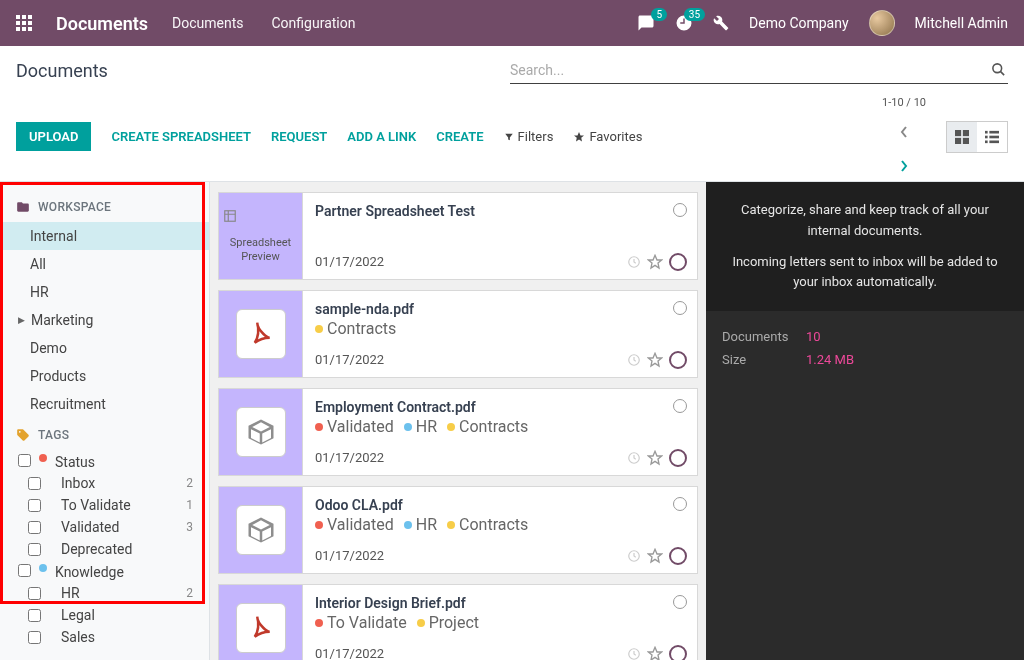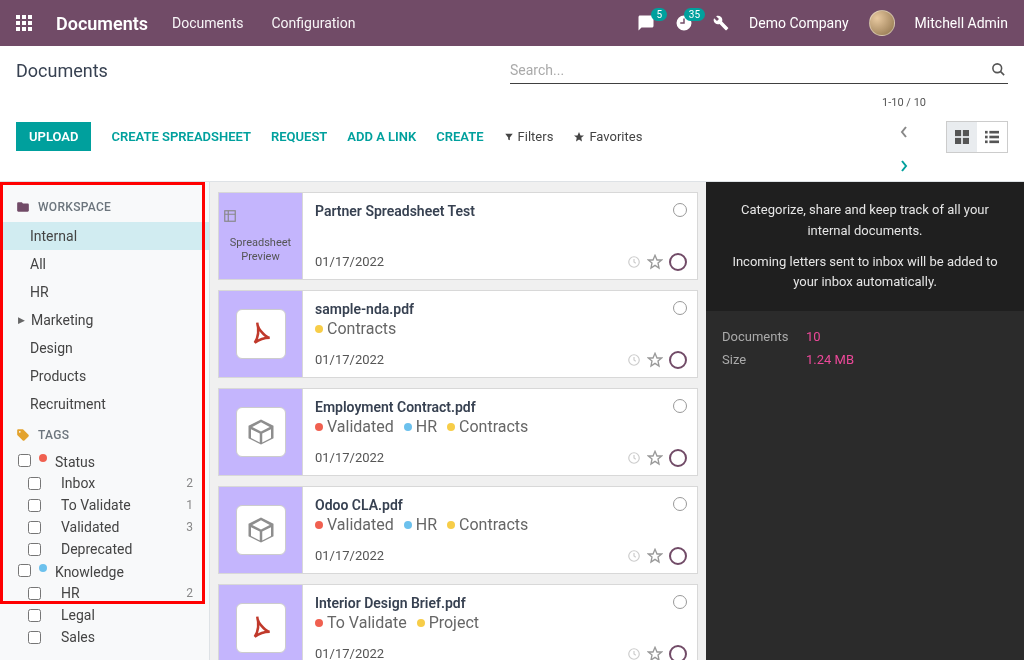--- a/index.html
+++ b/index.html
@@ -211,21 +211,21 @@
           <span>All</span>
         </div>
         <div class="ws-item">
           <span>HR</span>
         </div>
         <div class="ws-item">
           <span class="caret">▶</span>
           <span>Marketing</span>
         </div>
         <div class="ws-item">
-          <span>Design</span>
+          <span>Demo</span>
         </div>
         <div class="ws-item">
           <span>Products</span>
         </div>
         <div class="ws-item">
           <span>Recruitment</span>
         </div>
       </div>
 
     <div class="section-head">

